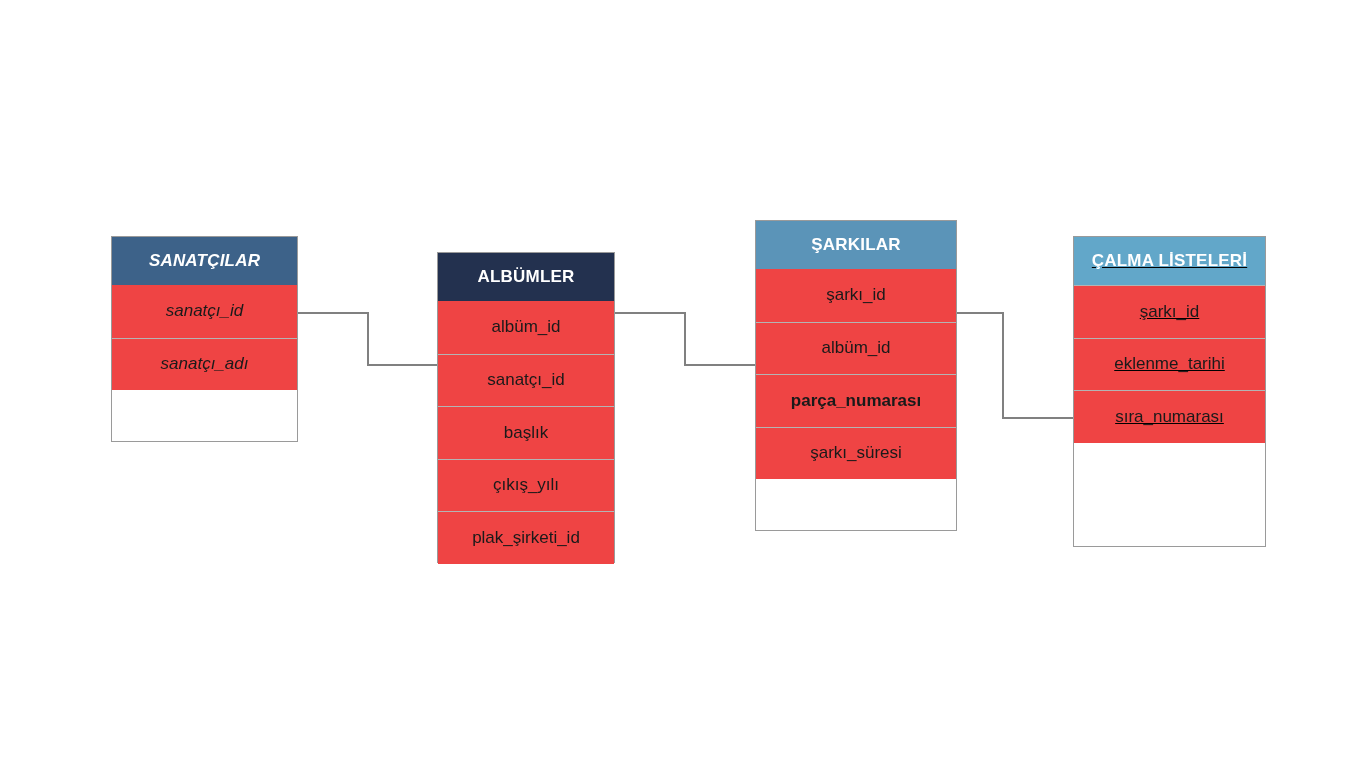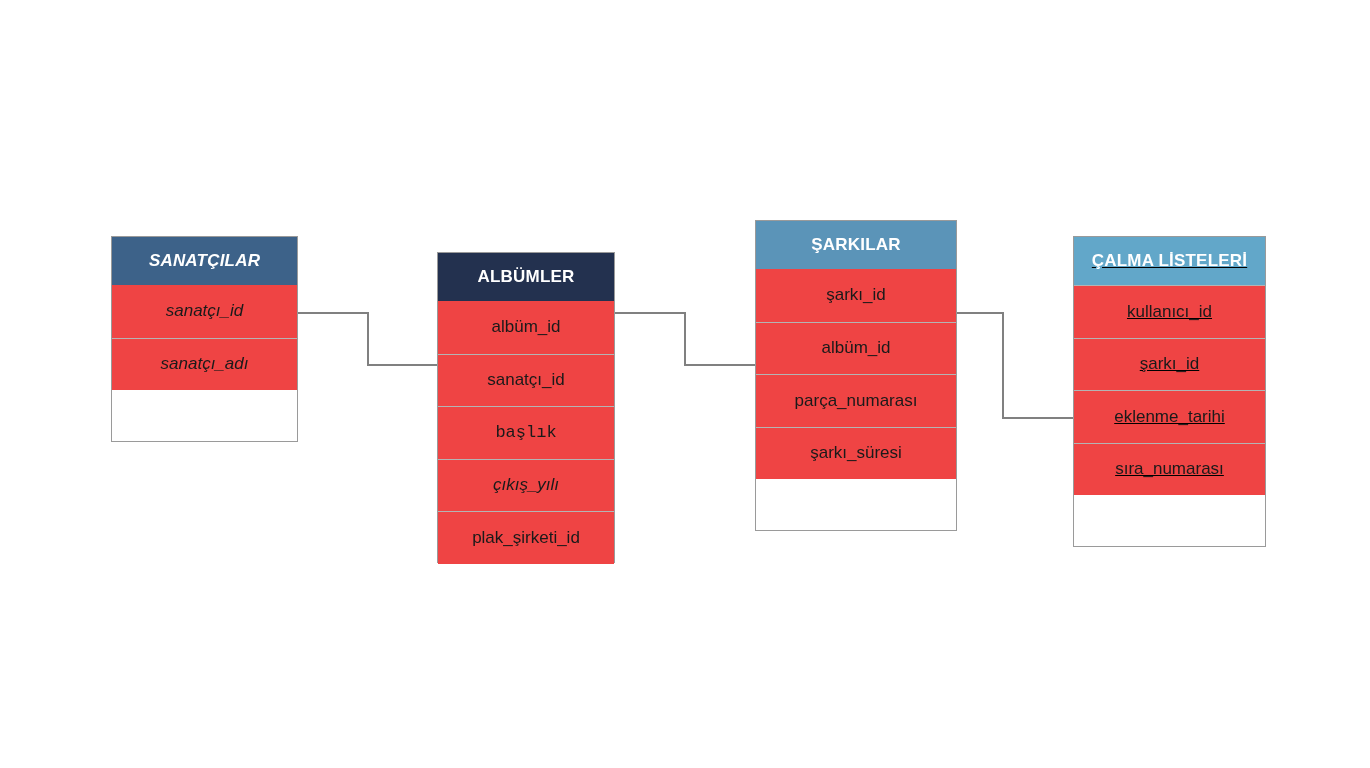--- a/index.html
+++ b/index.html
@@ -75,33 +75,32 @@
   <div id="tables-layer">
       <div class="er-table" style="left: 111px; top: 236px; width: 187px; height: 205.5px; border-color: rgb(154, 154, 154); font-style: italic;">
         <div class="er-header" style="background: rgb(61, 98, 137); color: rgb(255, 255, 255);">SANATÇILAR</div>
         <div class="er-row first-row" style="border-top-color: rgb(180, 180, 180); color: rgb(26, 26, 26);">sanatçı_id</div>
         <div class="er-row" style="border-top-color: rgb(180, 180, 180); color: rgb(26, 26, 26); text-align: right;">sanatçı_adı</div>
       </div>
       <div class="er-table" style="left: 437px; top: 252px; width: 178px; height: 310.5px; border-color: rgb(154, 154, 154);">
         <div class="er-header" style="background: rgb(35, 49, 79); color: rgb(255, 255, 255);">ALBÜMLER</div>
         <div class="er-row first-row" style="border-top-color: rgb(180, 180, 180); color: rgb(26, 26, 26);">albüm_id</div>
         <div class="er-row" style="border-top-color: rgb(180, 180, 180); color: rgb(26, 26, 26);">sanatçı_id</div>
-        <div class="er-row" style="border-top-color: rgb(180, 180, 180); color: rgb(26, 26, 26); font-family: Liberation Mono, monospace;">başlık</div>
-        <div class="er-row" style="border-top-color: rgb(180, 180, 180); color: rgb(26, 26, 26); font-style: italic;">çıkış_yılı</div>
+        <div class="er-row" style="border-top-color: rgb(180, 180, 180); color: rgb(26, 26, 26);">başlık</div>
+        <div class="er-row" style="border-top-color: rgb(180, 180, 180); color: rgb(26, 26, 26);">çıkış_yılı</div>
         <div class="er-row" style="border-top-color: rgb(180, 180, 180); color: rgb(26, 26, 26);">plak_şirketi_id</div>
       </div>
       <div class="er-table" style="left: 755px; top: 220px; width: 202px; height: 310.5px; border-color: rgb(154, 154, 154);">
         <div class="er-header" style="background: rgb(91, 148, 184); color: rgb(255, 255, 255);">ŞARKILAR</div>
         <div class="er-row first-row" style="border-top-color: rgb(180, 180, 180); color: rgb(26, 26, 26);">şarkı_id</div>
         <div class="er-row" style="border-top-color: rgb(180, 180, 180); color: rgb(26, 26, 26);">albüm_id</div>
-        <div class="er-row" style="border-top-color: rgb(180, 180, 180); color: rgb(26, 26, 26);">parça_numarası</div>
+        <div class="er-row" style="border-top-color: rgb(180, 180, 180); color: rgb(26, 26, 26); font-weight: bold;">parça_numarası</div>
         <div class="er-row" style="border-top-color: rgb(180, 180, 180); color: rgb(26, 26, 26);">şarkı_süresi</div>
       </div>
       <div class="er-table" style="left: 1073px; top: 236px; width: 193px; height: 310.5px; border-color: rgb(154, 154, 154); text-decoration: underline;">
         <div class="er-header" style="background: rgb(98, 167, 201); color: rgb(255, 255, 255);">ÇALMA LİSTELERİ</div>
-        <div class="er-row" style="border-top-color: rgb(180, 180, 180); color: rgb(26, 26, 26);">kullanıcı_id</div>
         <div class="er-row" style="border-top-color: rgb(180, 180, 180); color: rgb(26, 26, 26);">şarkı_id</div>
         <div class="er-row" style="border-top-color: rgb(180, 180, 180); color: rgb(26, 26, 26);">eklenme_tarihi</div>
         <div class="er-row" style="border-top-color: rgb(180, 180, 180); color: rgb(26, 26, 26);">sıra_numarası</div>
       </div>
     </div>
 
 </div>
 
 </body></html>

